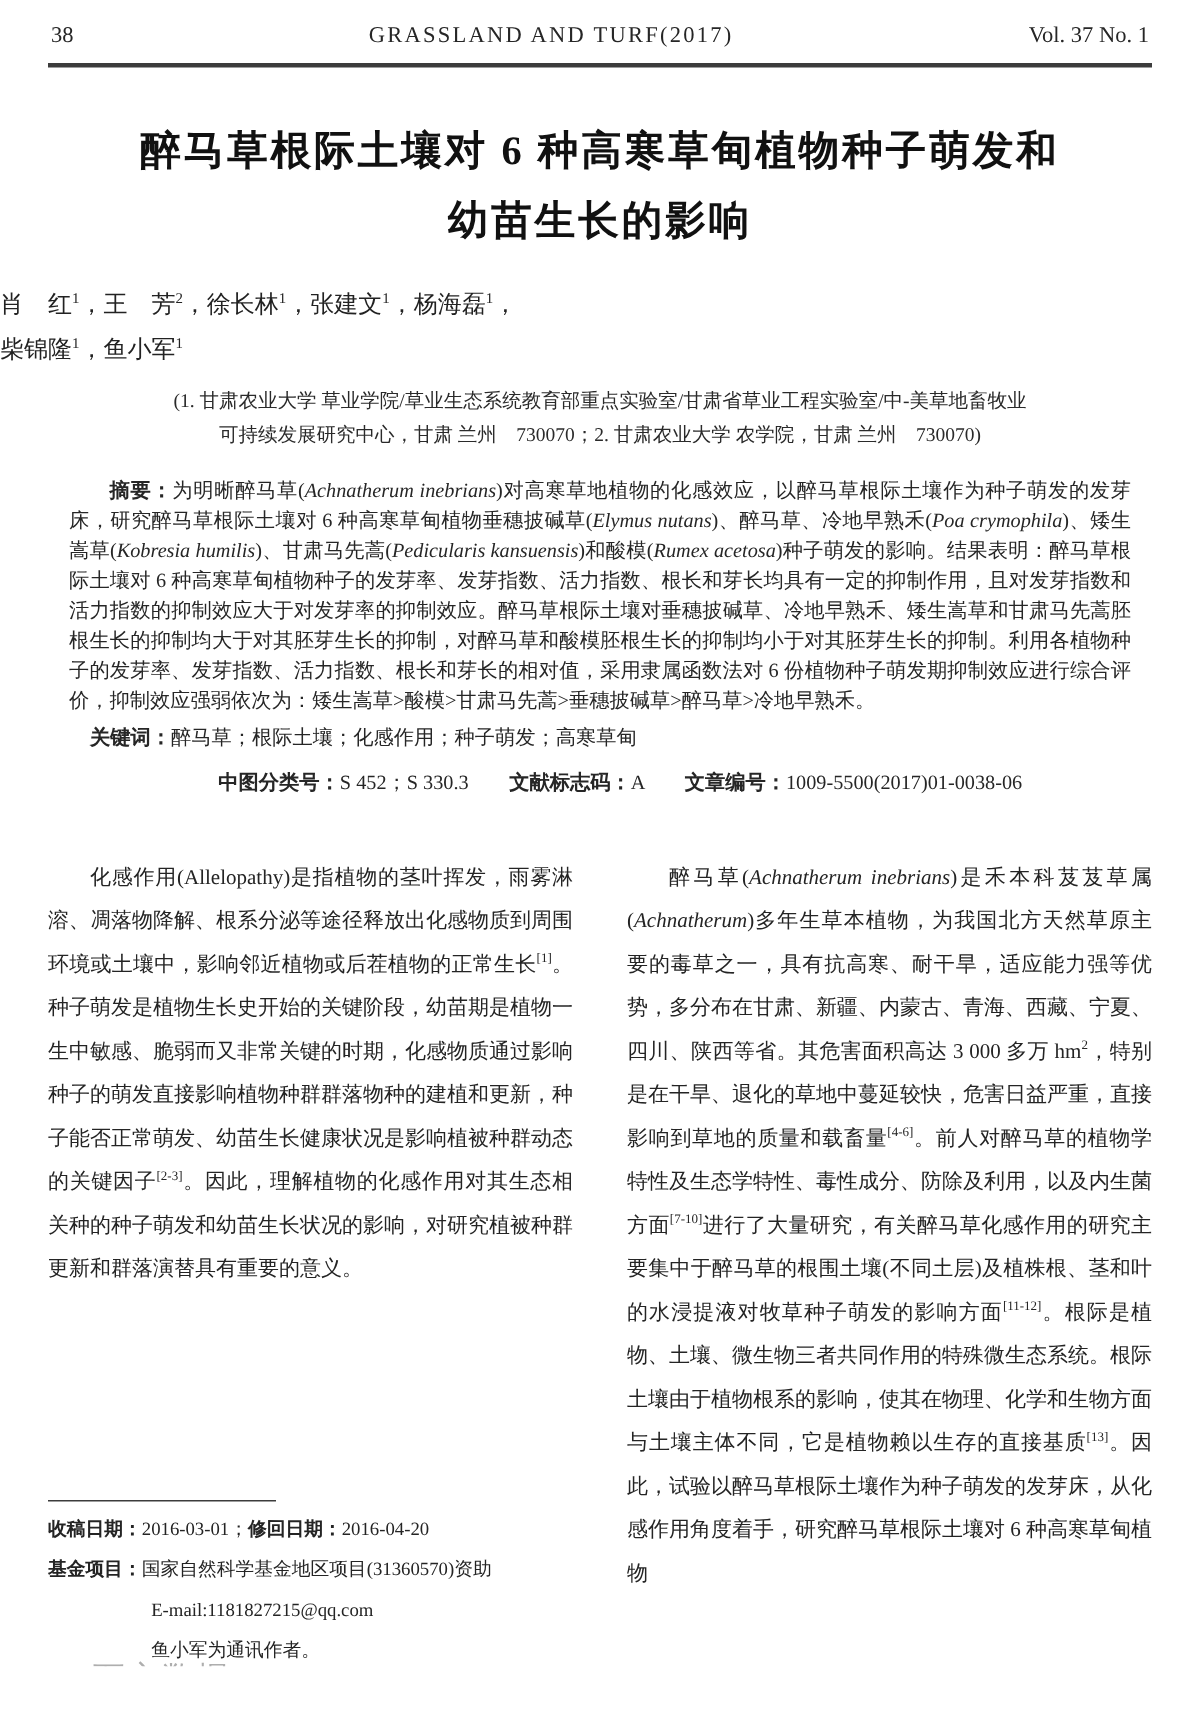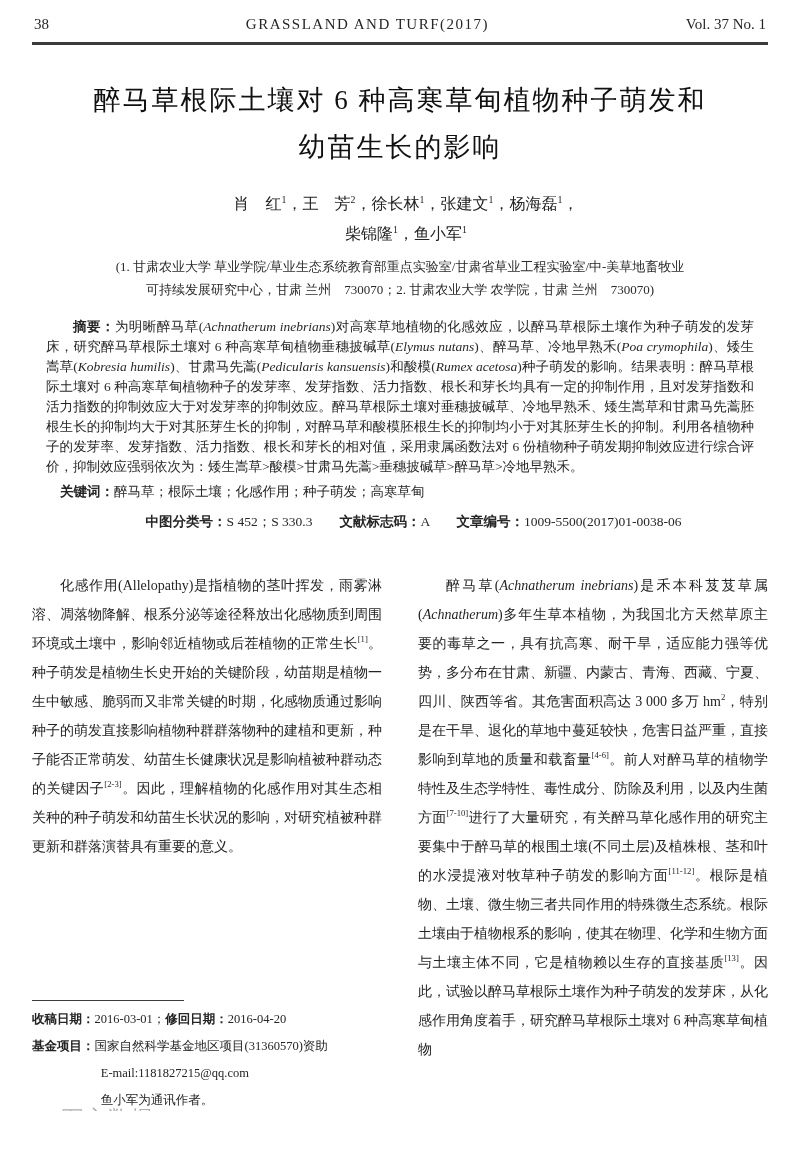--- a/index.html
+++ b/index.html
@@ -7,23 +7,23 @@
     position:relative;width:800px;height:1111px;overflow:hidden;background:#ffffff;
     font-family:"Liberation Serif","DejaVu Serif",serif;color:#262626;
   }
   
   .header{
     margin:0 32px;display:flex;justify-content:space-between;align-items:baseline;
     padding:16px 2px 9px;border-bottom:3px solid #3c3c3c;font-size:15px;
   }
   .header .journal{letter-spacing:1.5px;}
   
-  .title{margin-top:32px;text-align:center;font-weight:400;font-size:27px;line-height:47px;letter-spacing:2px;color:#111;}
+  .title{margin-top:32px;text-align:center;font-weight:700;font-size:27px;line-height:47px;letter-spacing:2px;color:#111;}
   
-  .authors{margin-top:18px;text-align:center;font-size:16px;line-height:30px;color:#222;padding-left:12px;}
+  .authors{margin-top:18px;text-align:left;font-size:16px;line-height:30px;color:#222;}
   sup{font-size:0.62em;line-height:0;}
   
   .affiliation{margin-top:6px;text-align:center;font-size:13px;line-height:23px;color:#2a2a2a;}
   
   .abstract{margin:16px 46px 0;font-size:13.5px;line-height:20px;text-align:justify;text-indent:2em;}
   .kw-line{margin:0 33px;font-size:13.5px;line-height:30px;text-indent:2em;}
   .meta-line{margin:0 33px;font-size:13.5px;line-height:30px;text-indent:2em;text-align:center;}
   .seg-label{font-family:"Liberation Sans","DejaVu Sans",sans-serif;font-weight:700;}
   .seg-italic{font-style:italic;font-family:"Liberation Serif","DejaVu Serif",serif;}
   

